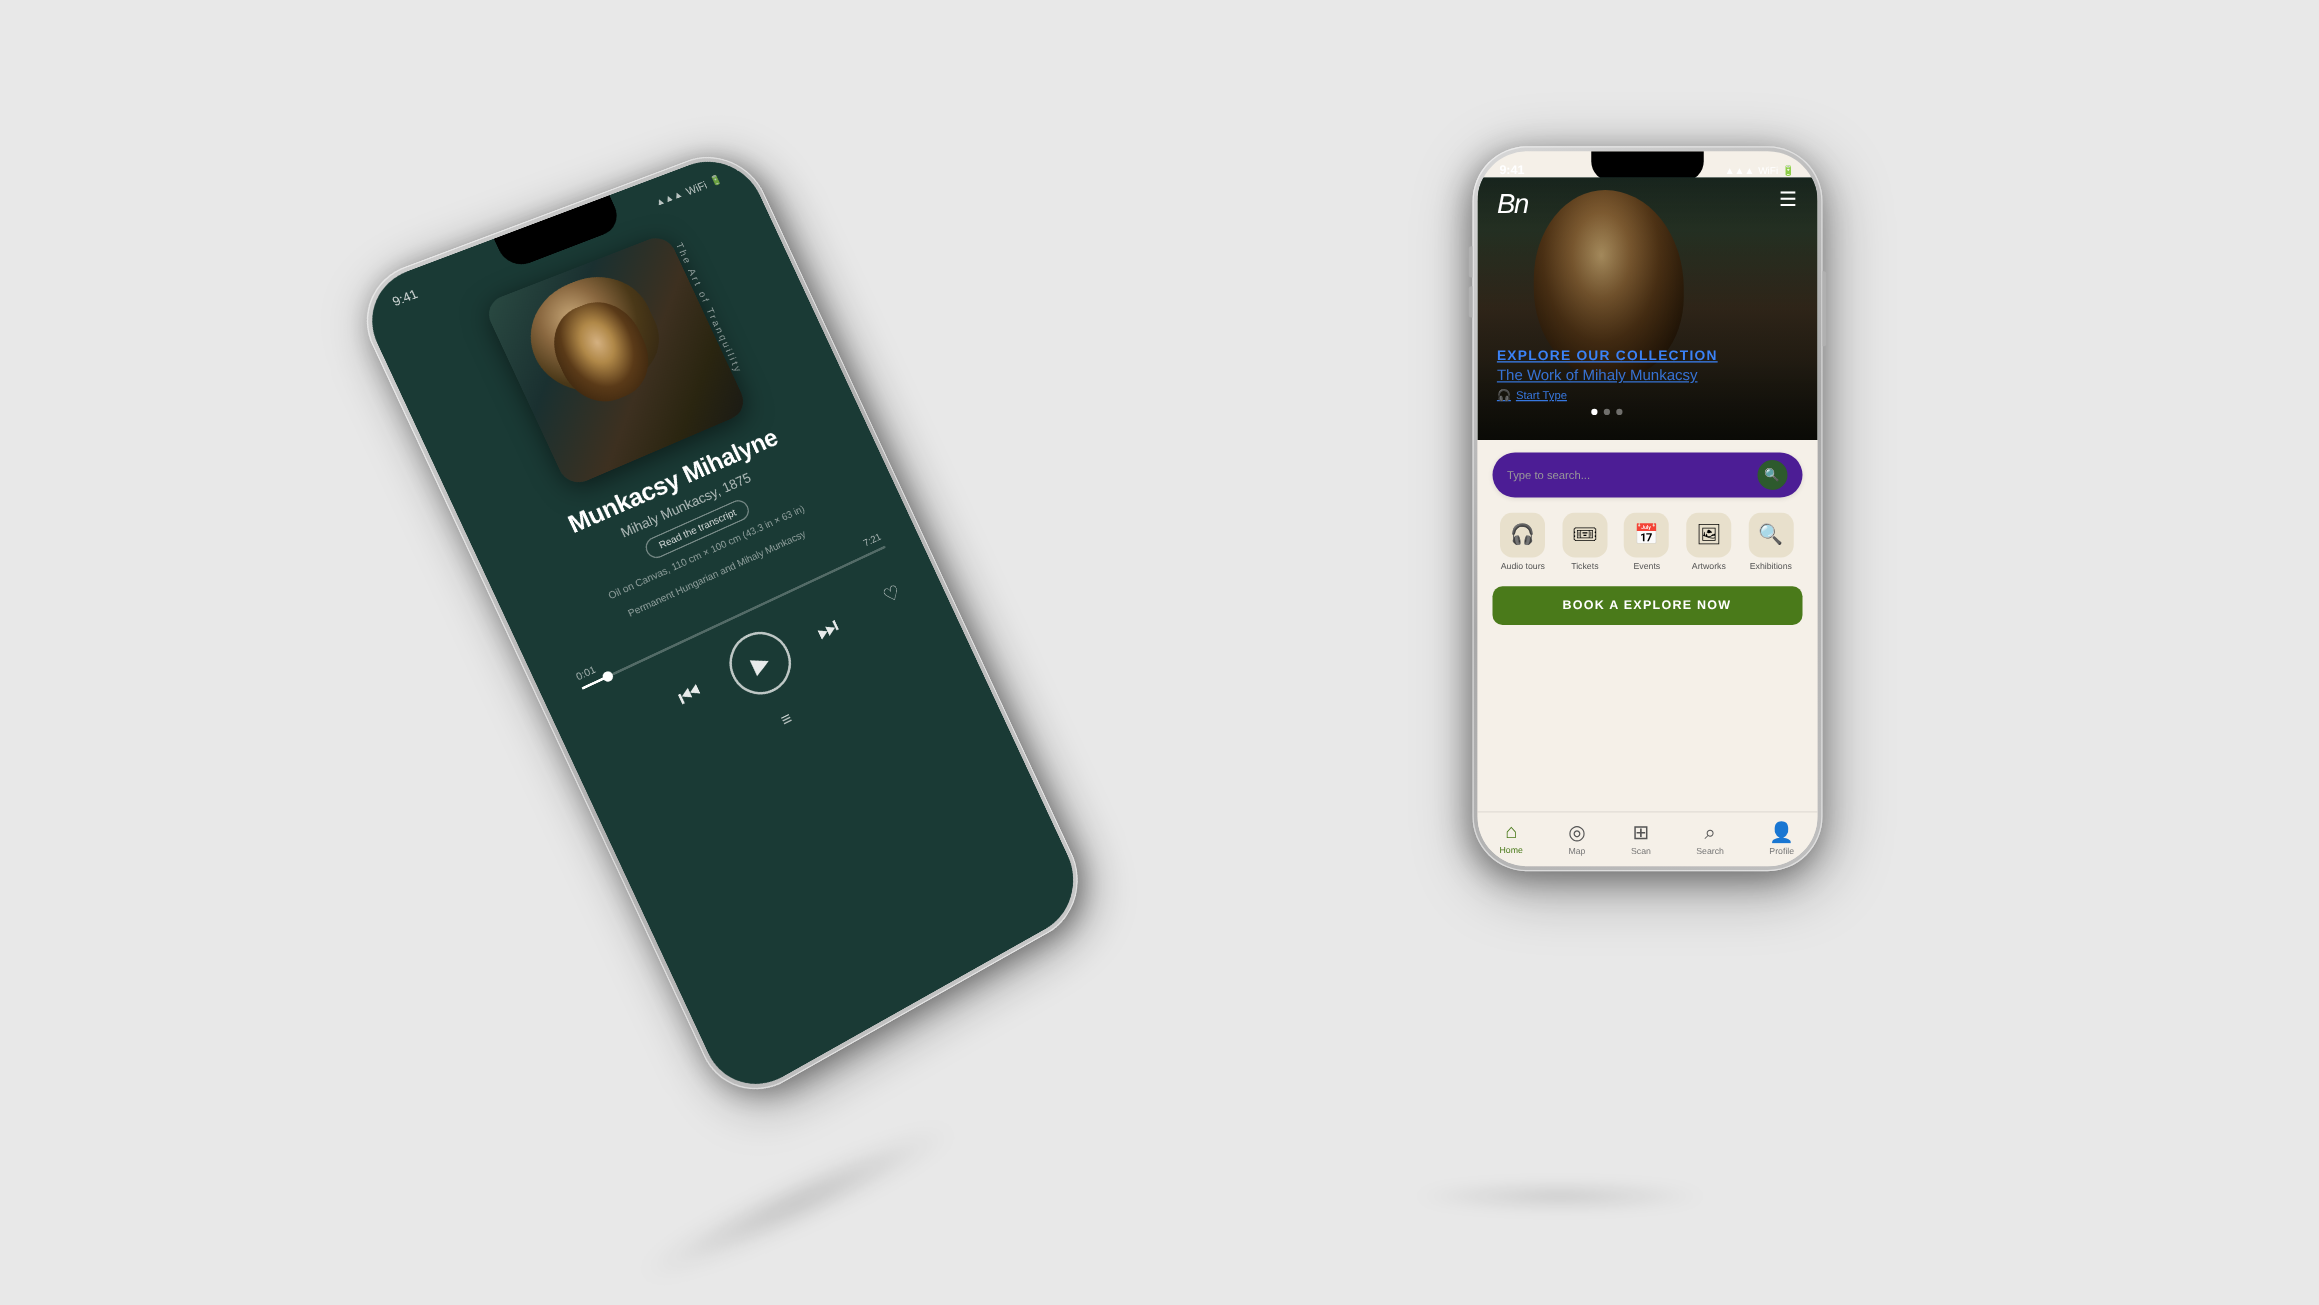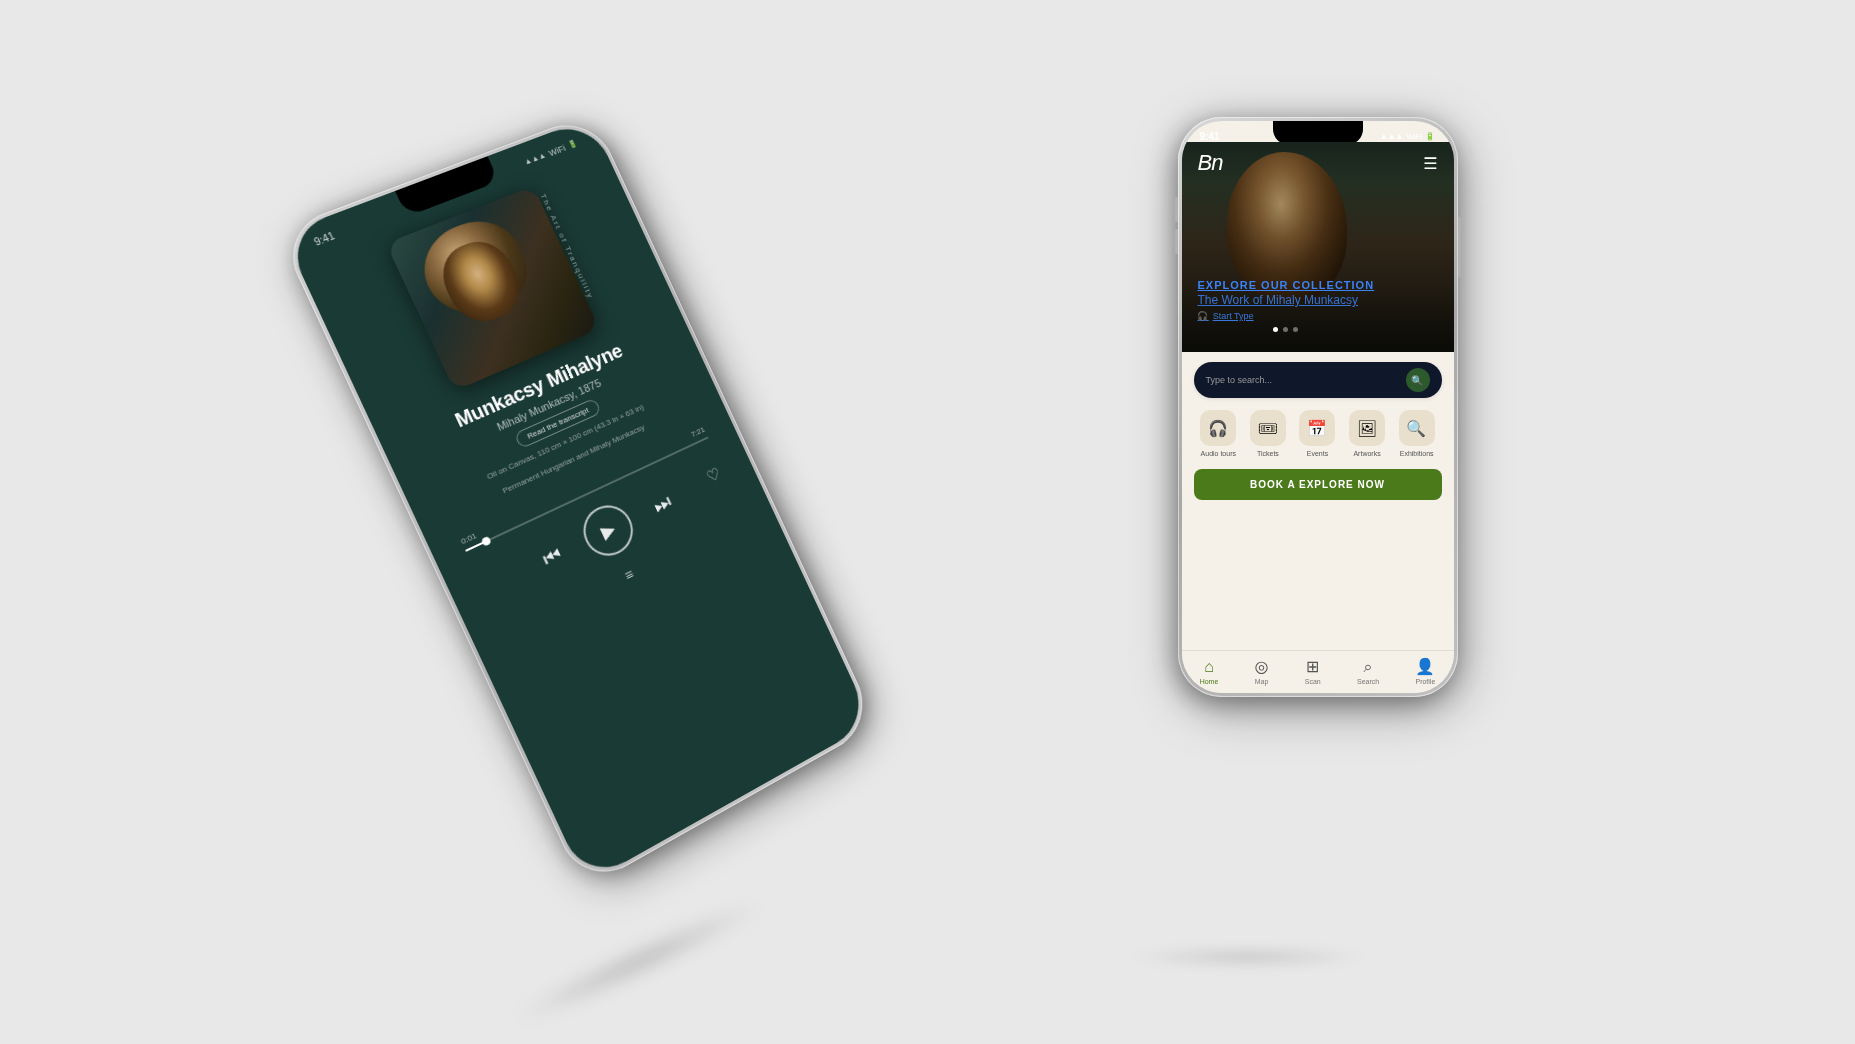--- a/index.html
+++ b/index.html
@@ -363,21 +363,20 @@
       background: linear-gradient(to bottom, rgba(0,0,0,0.1) 0%, rgba(0,0,0,0.3) 70%, rgba(0,0,0,0.6) 100%);
     }
 
     .hero-header {
       position: absolute;
       top: 8px;
       left: 0;
       right: 0;
       display: flex;
       justify-content: space-between;
-      align-items: center;
       padding: 0 16px;
       z-index: 5;
     }
 
     .museum-logo {
       font-size: 22px;
       font-weight: 300;
       color: white;
       font-style: italic;
       letter-spacing: -1px;
@@ -442,21 +441,21 @@
       background: #f5f0e8;
       flex: 1;
       padding: 10px 12px;
       overflow: hidden;
     }
 
     
     .search-bar {
       display: flex;
       align-items: center;
-      background: #0f172a;
+      background: #4c1d95;
       border-radius: 20px;
       padding: 6px 12px;
       box-shadow: 0 1px 4px rgba(0,0,0,0.1);
       margin-bottom: 12px;
     }
 
     .search-input-fake {
       flex: 1;
       font-size: 9px;
       color: #999;

